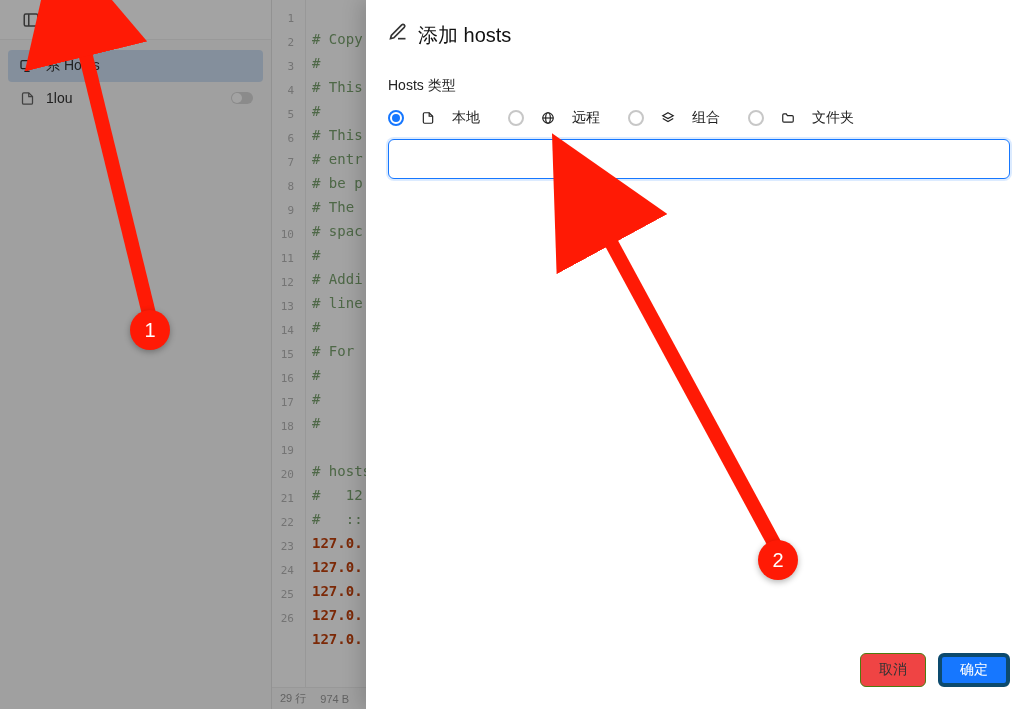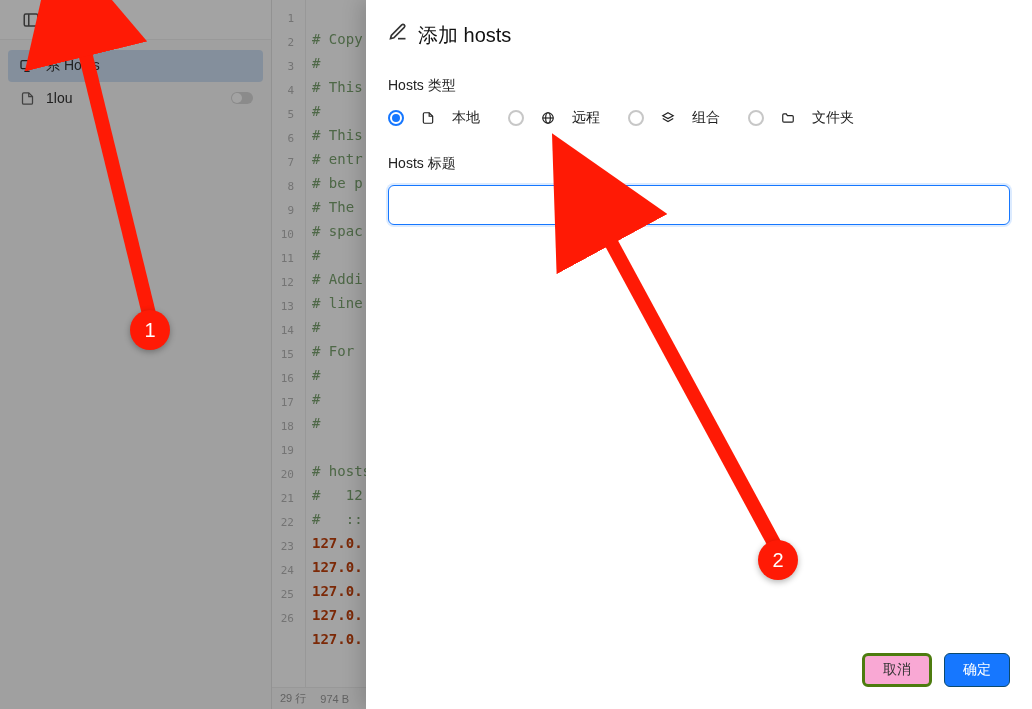--- a/index.html
+++ b/index.html
@@ -37,22 +37,22 @@
   .fld-label { font-size:14px; color:#222; margin-top:28px; }
   .radio-row { display:flex; gap:28px; margin-top:14px; align-items:center; }
   .radio-opt { display:flex; align-items:center; gap:16px; font-size:14px; color:#222; cursor:pointer; }
   .radio-opt .r { width:16px; height:16px; border-radius:50%; border:2px solid #c7c7c7; display:flex; align-items:center; justify-content:center; }
   .radio-opt.sel .r { border-color:#1677ff; }
   .radio-opt.sel .r::after { content:""; width:8px; height:8px; border-radius:50%; background:#1677ff; }
   .radio-opt .oic { display:flex; width:16px; justify-content:center; }
   .title-input { width:622px; height:40px; margin-top:12px; border:1px solid #1677ff; border-radius:6px; outline:none; padding:0 12px; font-size:14px; box-shadow:0 0 0 2px rgba(22,119,255,.15); }
   .dr-footer { position:absolute; right:22px; bottom:22px; display:flex; gap:12px; }
   .btn { height:34px; padding:0 18px; border-radius:6px; font-size:14px; cursor:pointer; display:flex; align-items:center; }
-  .btn-default { background:#f9a8d4; border:3px solid #4d7c0f; color:#333; }
-  .btn-primary { background:#1677ff; border:1px solid #0c4a6e; color:#fff; }
+  .btn-default { background:#ef4444; border:1px solid #4d7c0f; color:#333; }
+  .btn-primary { background:#1677ff; border:4px solid #0c4a6e; color:#fff; }
 
   
   .anno { position:absolute; left:0; top:0; width:1032px; height:709px; pointer-events:none; }
   .badge { width:40px; height:40px; border-radius:50%; background:#ff1a05; display:flex; align-items:center; justify-content:center; color:#fff; font-size:20px; font-weight:500; position:absolute; box-shadow:0 2px 6px rgba(0,0,0,.3);}
 </style>
 </head>
 <body>
 
 <div class="app">
 
@@ -258,21 +258,20 @@
         <span class="r"></span>
         <span class="oic">
           <svg width="14" height="14" viewBox="0 0 24 24" fill="none" stroke="#222" stroke-width="2">
               <path d="M3 7a2 2 0 0 1 2-2h4l2 3h8a2 2 0 0 1 2 2v7a2 2 0 0 1-2 2H5a2 2 0 0 1-2-2z"></path>
             </svg>
         </span>
         <span>文件夹</span>
       </label>
     </div>
 
-    <div class="fld-label">Hosts 标题</div>
     <input class="title-input" type="text" value="" style="">
 
     <div class="dr-footer">
       <button class="btn btn-default">取消</button>
       <button class="btn btn-primary">确定</button>
     </div>
   </div>
 
   <div class="anno">
     <svg width="1032" height="709">

